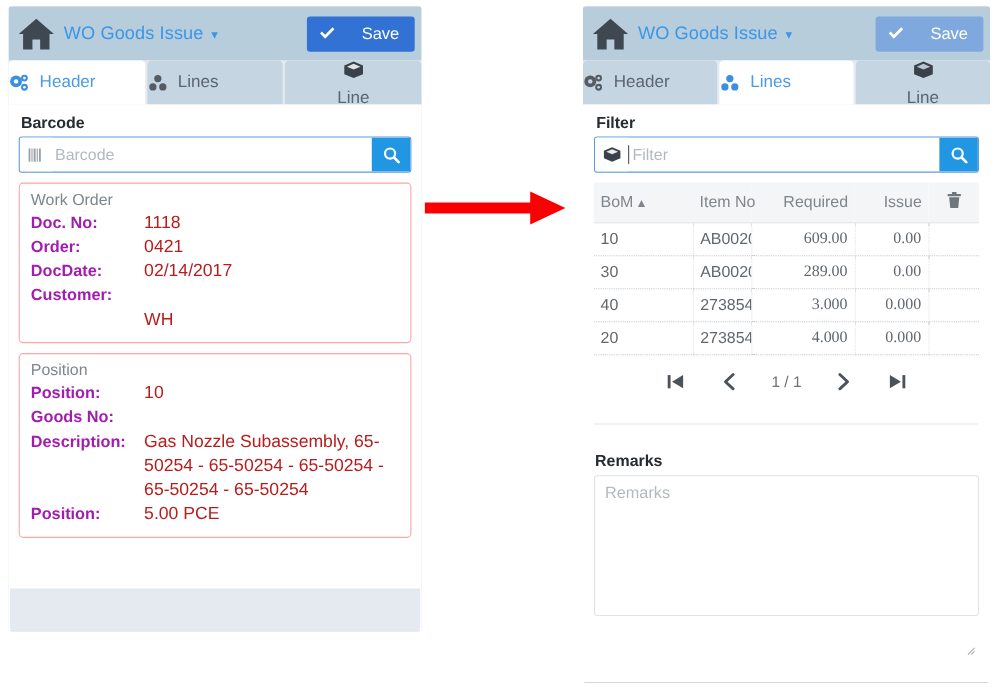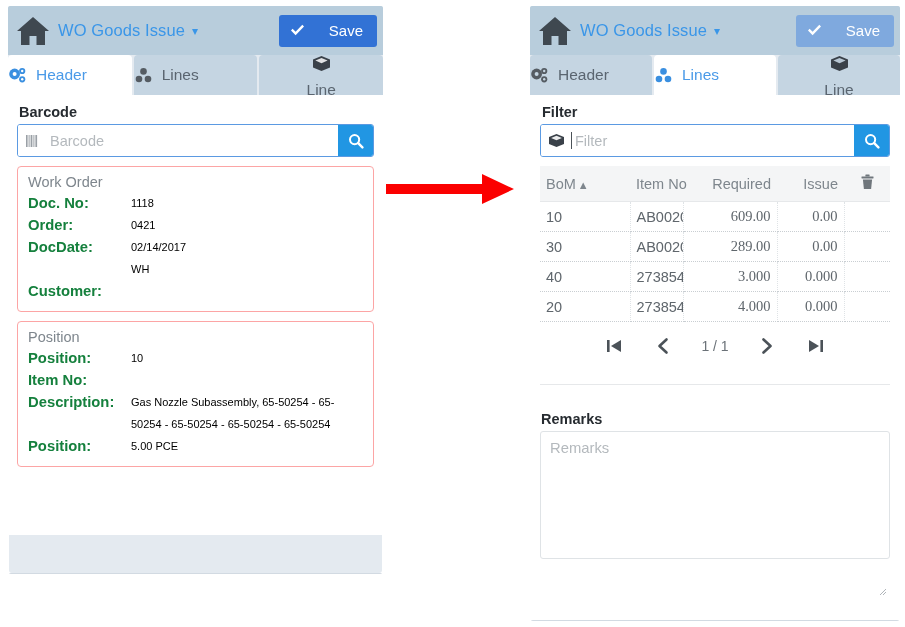--- a/index.html
+++ b/index.html
@@ -202,27 +202,27 @@
     margin-bottom: 2px;
   }
   .kv {
     display: flex;
     align-items: flex-start;
     line-height: 22px;
   }
   .kv .k {
     font-size: 14.8px;
     font-weight: bold;
-    color: #15803d;
+    color: #a21caf;
     flex: 0 0 auto;
     width: 103px;
   }
   .kv .v {
-    font-size: 11px;
-    color: #000000;
+    font-size: 16px;
+    color: #b91c1c;
     flex: 1 1 auto;
   }
   .desc-v { white-space: pre-line; }
 
   
   .tbl {
     width: 100%;
     border-collapse: collapse;
     margin-top: 9px;
     table-layout: fixed;
@@ -414,37 +414,37 @@
       </div>
       <div class="kv">
         <span class="k">Order:</span>
         <span class="v">0421</span>
       </div>
       <div class="kv">
         <span class="k">DocDate:</span>
         <span class="v">02/14/2017</span>
       </div>
       <div class="kv">
+        <span class="k">Customer:</span>
+        <span class="v"></span>
+      </div>
+      <div class="kv">
         <span class="k"></span>
         <span class="v">WH</span>
       </div>
-      <div class="kv">
-        <span class="k">Customer:</span>
-        <span class="v"></span>
-      </div>
     </div>
 
     <div class="card">
       <div class="card-title">Position</div>
       <div class="kv">
         <span class="k">Position:</span>
         <span class="v">10</span>
       </div>
       <div class="kv">
-        <span class="k">Item No:</span>
+        <span class="k">Goods No:</span>
       </div>
       <div class="kv">
         <span class="k">Description:</span>
         <span class="v desc-v">Gas Nozzle Subassembly, 65-50254 - 65-50254 - 65-50254 - 65-50254 - 65-50254</span>
       </div>
       <div class="kv">
         <span class="k">Position:</span>
         <span class="v">5.00 PCE</span>
       </div>
     </div>

